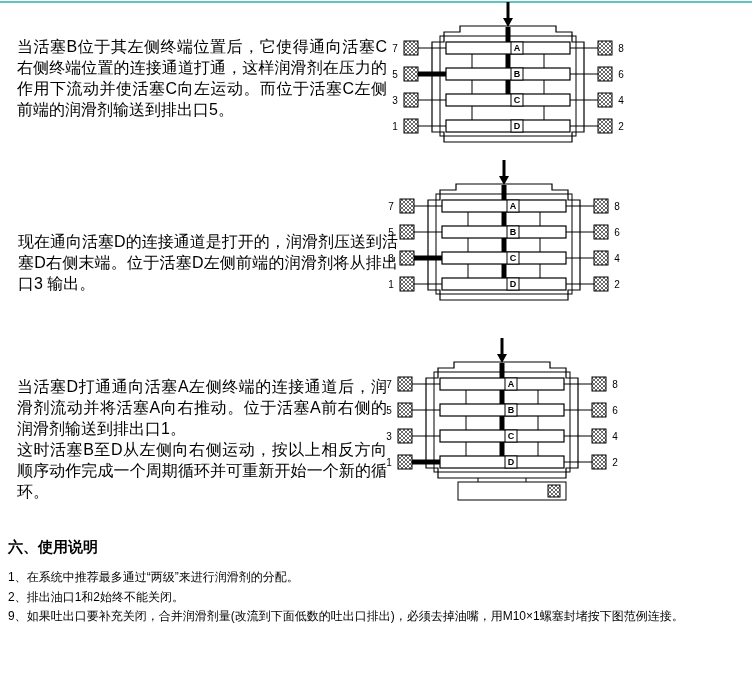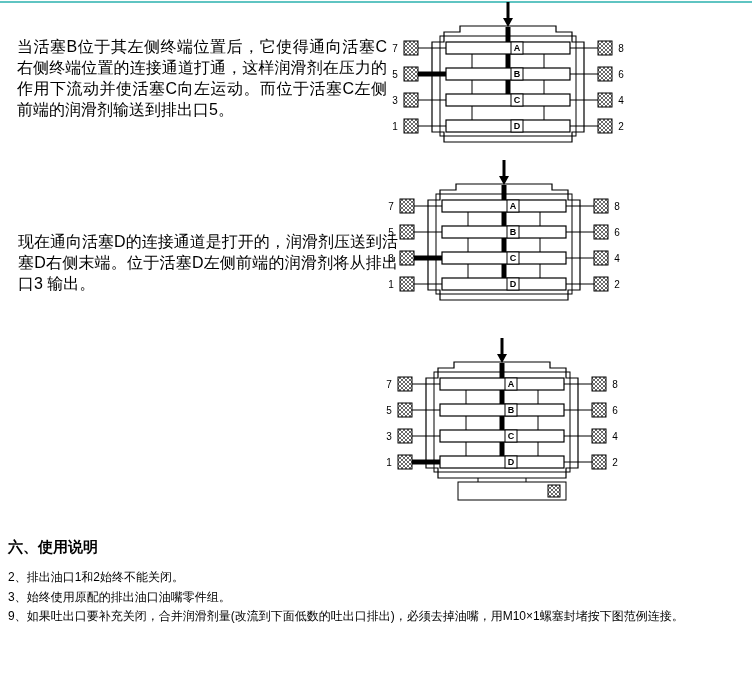--- a/index.html
+++ b/index.html
@@ -32,20 +32,24 @@
 </style>
 </head>
 <body>
 
 <div class="page">
 
   <div class="topline" id="topline" style="background: rgb(95, 196, 194);"></div>
 
   <div class="para" id="p1">当活塞B位于其左侧终端位置后，它使得通向活塞C右侧终端位置的连接通道打通，这样润滑剂在压力的作用下流动并使活塞C向左运动。而位于活塞C左侧前端的润滑剂输送到排出口5。</div>
   <div class="para" id="p2">现在通向活塞D的连接通道是打开的，润滑剂压送到活塞D右侧末端。位于活塞D左侧前端的润滑剂将从排出口3 输出。</div>
+  <div class="para" id="p3">
+    <div>当活塞D打通通向活塞A左侧终端的连接通道后，润滑剂流动并将活塞A向右推动。位于活塞A前右侧的润滑剂输送到排出口1。</div>
+    <div>这时活塞B至D从左侧向右侧运动，按以上相反方向顺序动作完成一个周期循环并可重新开始一个新的循环。</div>
+  </div>
 
   <div class="diagram" id="d1">
     <svg width="240" height="165" viewBox="0 0 240 165">
       <defs>
         <pattern id="hatch" width="4" height="4" patternUnits="userSpaceOnUse">
           <rect width="4" height="4" fill="#fff"></rect>
           <path d="M0,0 L4,4 M4,0 L0,4" stroke="#444" stroke-width="0.8"></path>
         </pattern>
       </defs>
       <g>
@@ -227,18 +231,18 @@
         <text class="num" x="233" y="52">8</text>
         <text class="num" x="233" y="78">6</text>
         <text class="num" x="233" y="104">4</text>
         <text class="num" x="233" y="130">2</text>
       </g>
     </svg>
   </div>
 
   <div class="bottom">
     <div class="hd">六、使用说明</div>
+    <div class="item">1、在系统中推荐最多通过“两级”来进行润滑剂的分配。</div>
     <div class="item">2、排出油口1和2始终不能关闭。</div>
-    <div class="item">3、始终使用原配的排出油口油嘴零件组。</div>
     <div class="item">9、如果吐出口要补充关闭，合并润滑剂量(改流到下面低数的吐出口排出)，必须去掉油嘴，用M10×1螺塞封堵按下图范例连接。</div>
   </div>
 
 </div>
 
 </body></html>

